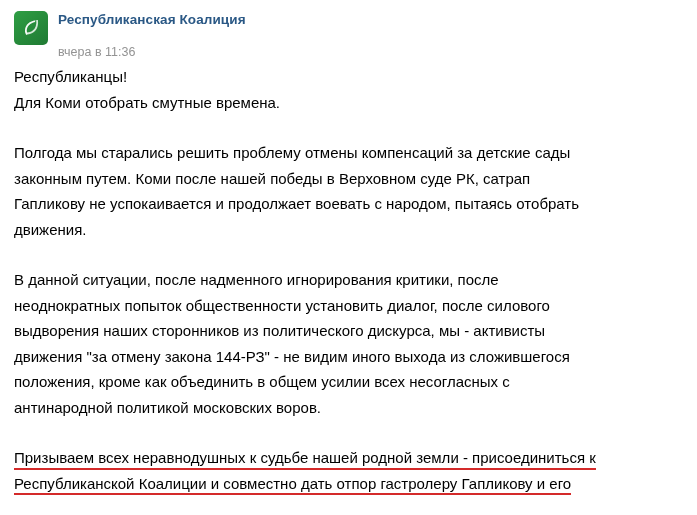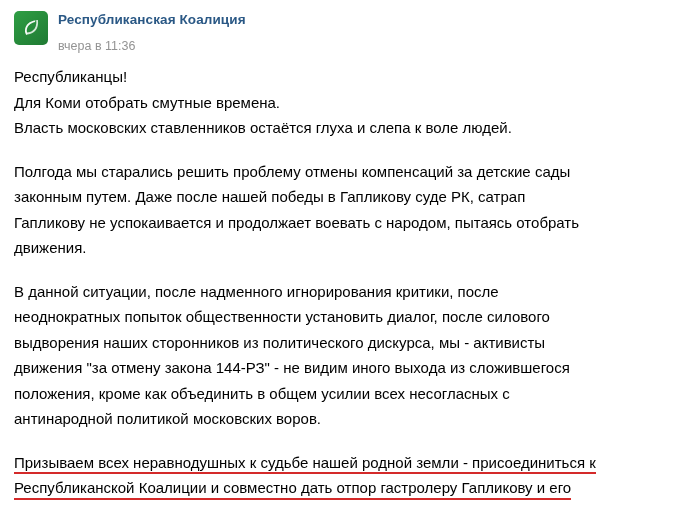--- a/index.html
+++ b/index.html
@@ -60,35 +60,35 @@
     font-size: 13.5px;
     font-weight: bold;
     color: #2a5885;
     line-height: 17px;
     letter-spacing: 0.1px;
   }
   .post-date {
     font-size: 12.5px;
     color: #939393;
     line-height: 16px;
-    margin-top: 10px;
+    margin-top: 16px;
   }
 
   
   .post-body {
     margin-top: 8px;
     font-size: 15px;
     line-height: 25.5px;
     color: #000000;
   }
   .para {
     margin: 0;
   }
   .para + .para {
-    margin-top: 18px;
+    margin-top: 25px;
   }
 
   
   .underlined .line {
     display: block;
     position: relative;
     width: max-content;
     max-width: 100%;
   }
   .underlined .line::after {
@@ -115,22 +115,22 @@
         </svg>
       </span>
     </div>
     <div class="header-text">
       <div class="group-name">Республиканская Коалиция</div>
       <div class="post-date">вчера в 11:36</div>
     </div>
   </div>
 
   <div class="post-body">
-      <div class="para"><span class="line">Республиканцы!</span><br><span class="line">Для Коми отобрать смутные времена.</span><br><span class="line">Власть московских ставленников остаётся глуха и слепа к воле людей.</span></div>
-      <div class="para"><span class="line">Полгода мы старались решить проблему отмены компенсаций за детские сады</span><br><span class="line">законным путем. Даже после нашей победы в Гапликову суде РК, сатрап</span><br><span class="line">Гапликову не успокаивается и продолжает воевать с народом, пытаясь отобрать</span><br><span class="line">движения.</span></div>
+      <div class="para"><span class="line">Республиканцы!</span><br><span class="line">Для Коми отобрать смутные времена.</span><br></div>
+      <div class="para"><span class="line">Полгода мы старались решить проблему отмены компенсаций за детские сады</span><br><span class="line">законным путем. Коми после нашей победы в Верховном суде РК, сатрап</span><br><span class="line">Гапликову не успокаивается и продолжает воевать с народом, пытаясь отобрать</span><br><span class="line">движения.</span></div>
       <div class="para"><span class="line">В данной ситуации, после надменного игнорирования критики, после</span><br><span class="line">неоднократных попыток общественности установить диалог, после силового</span><br><span class="line">выдворения наших сторонников из политического дискурса, мы - активисты</span><br><span class="line">движения "за отмену закона 144-РЗ" - не видим иного выхода из сложившегося</span><br><span class="line">положения, кроме как объединить в общем усилии всех несогласных с</span><br><span class="line">антинародной политикой московских воров.</span></div>
       <div class="para underlined">
         <span class="line" style="--rule: #d42a2a;">Призываем всех неравнодушных к судьбе нашей родной земли - присоединиться к</span>
         <span class="line" style="--rule: #d42a2a;">Республиканской Коалиции и совместно дать отпор гастролеру Гапликову и его</span>
       </div>
     </div>
 
 </div>
 
 </body></html>

